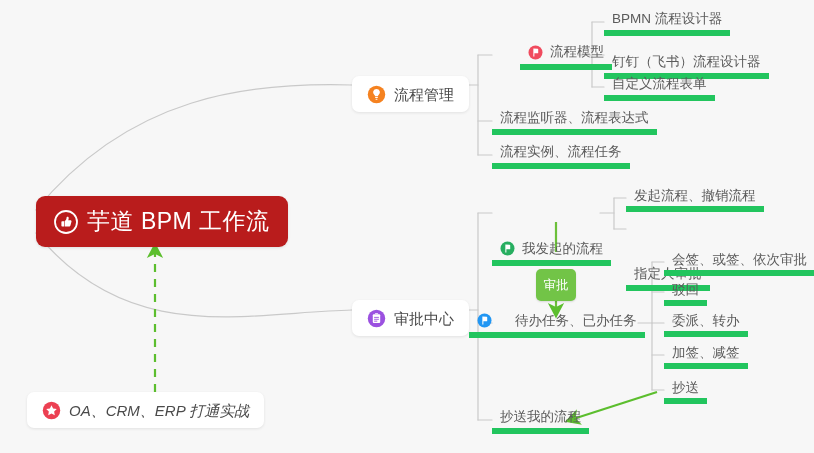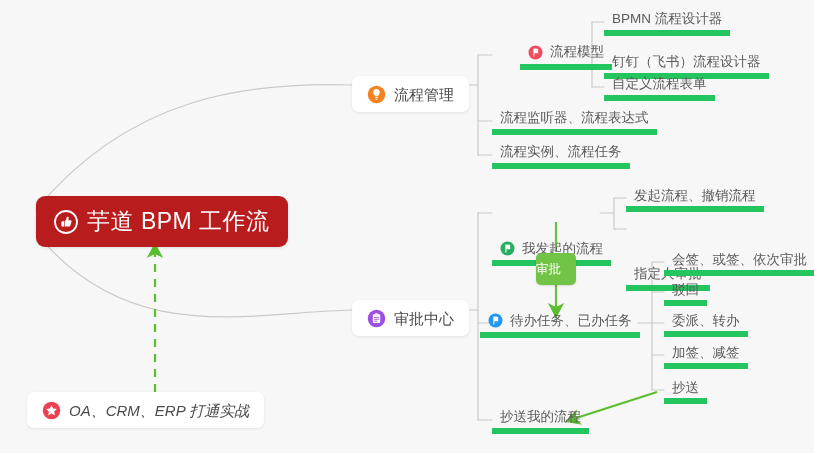--- a/index.html
+++ b/index.html
@@ -47,21 +47,23 @@
     background:transparent;
   }
   .leaf .ic{margin-right:7px;display:inline-flex;}
 
   
   .tag{
     background:#72c447;
     color:#ffffff;
     font-size:12.5px;
     border-radius:5px;
+    justify-content:center;
     box-shadow:0 1px 2px rgba(0,0,0,.12);
+    margin-top:16px;
   }
 
   .lbl{line-height:1;}
   svg{display:block;overflow:visible;}
 </style>
 </head>
 <body>
 
 <div id="stage">
 
@@ -212,21 +214,21 @@
     <span class="lbl">我发起的流程</span>
   </div>
 
   <div class="node leaf" style="left:626px;top:185px;height:27px;">
     <span class="lbl">发起流程、撤销流程</span>
   </div>
   <div class="node leaf" style="left:626px;top:215px;height:28px;margin-top:48px;">
     <span class="lbl">指定人审批</span>
   </div>
 
-  <div class="node leaf" style="left:480px;top:309px;height:29px;">
+  <div class="node leaf" style="left:469px;top:309px;height:29px;gap:16px;">
     <span class="ic">
       <svg width="15" height="15" viewBox="0 0 18 18">
         <circle cx="9" cy="9" r="8.4" fill="#2196f3"></circle>
         <path d="M6.4,4.3 v9.4 h1.25 v-3.7 h4.1 a0.5,0.5 0 0 0 0.5,-0.5 V5 a0.5,0.5 0 0 0 -0.5,-0.5 z" fill="#ffffff"></path>
       </svg>
     </span>
     <span class="lbl">待办任务、已办任务</span>
   </div>
 
   <div class="node leaf" style="left:664px;top:249px;height:27px;">

